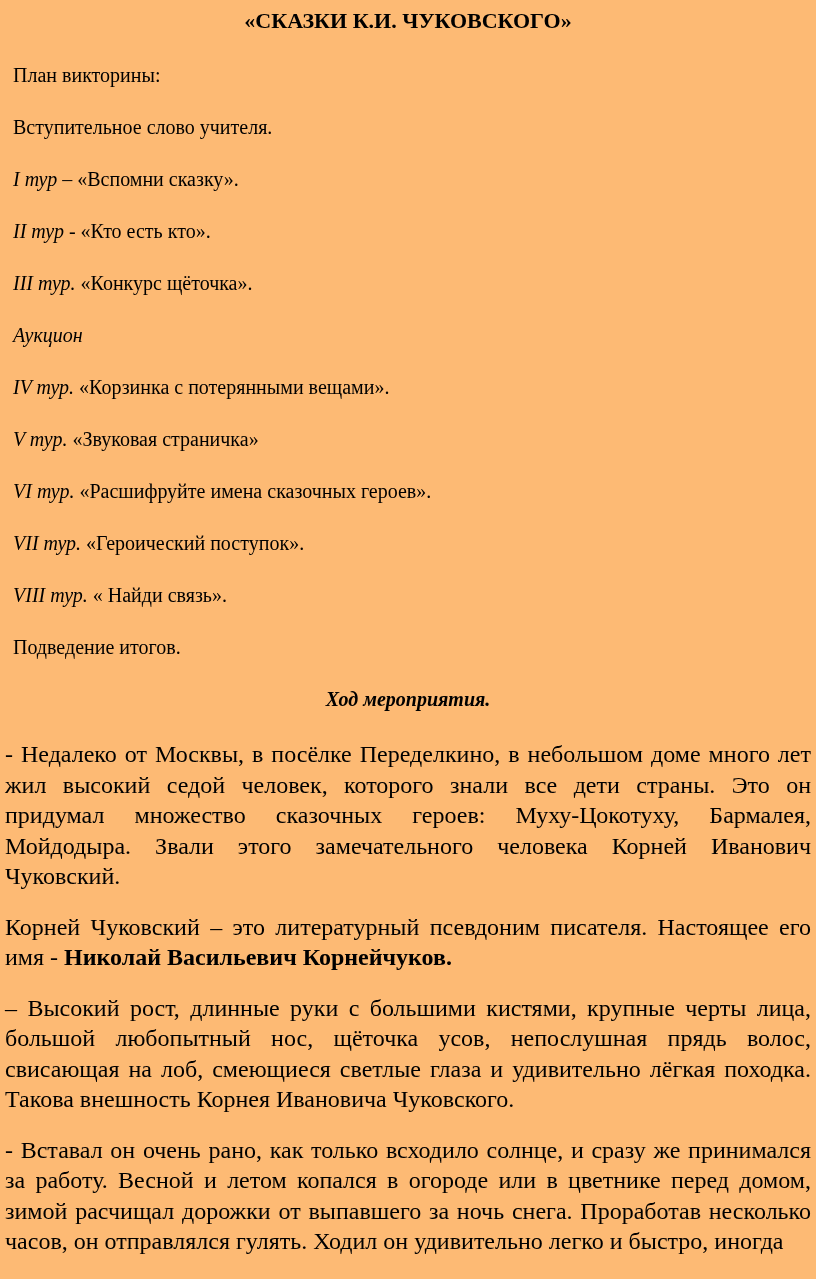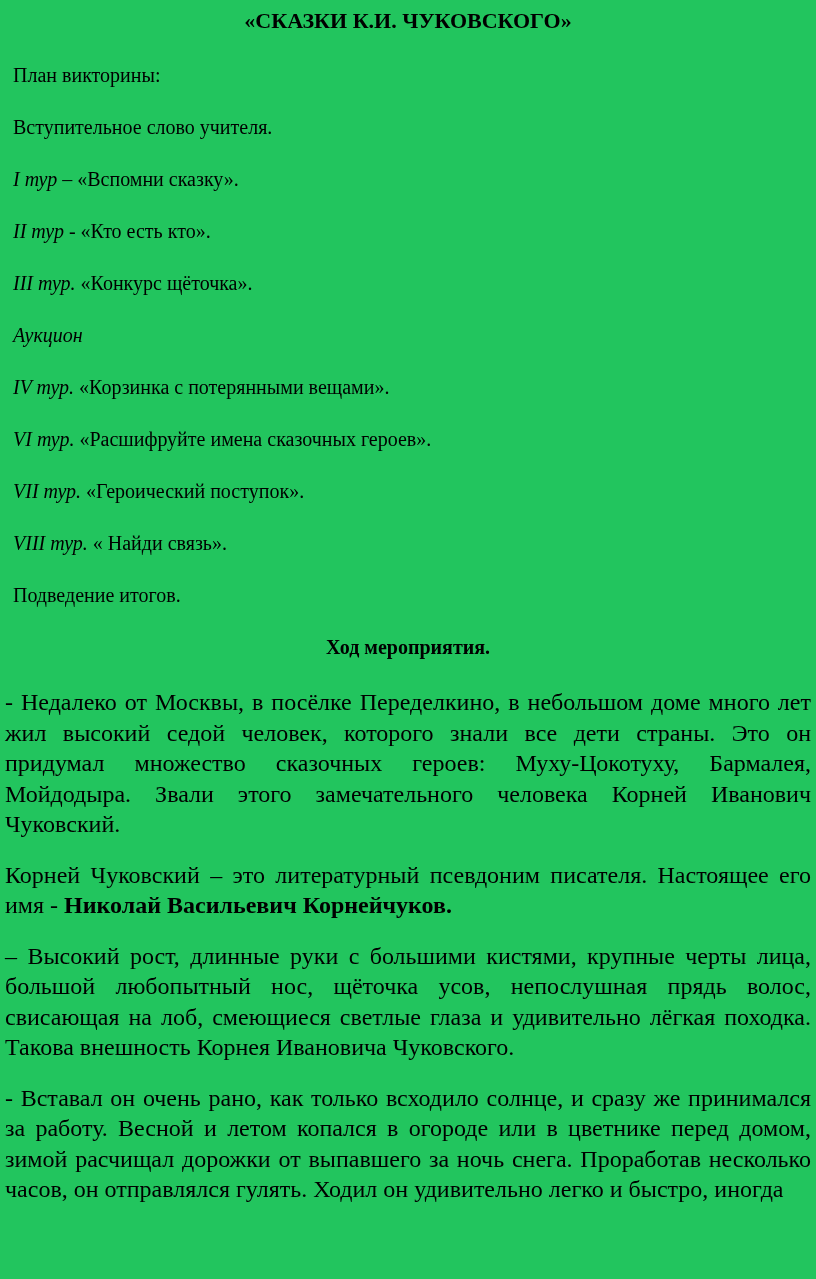--- a/index.html
+++ b/index.html
@@ -4,21 +4,21 @@
 <style>
   html, body {
     margin: 0;
     padding: 0;
     background: #ffffff;
   }
   .page {
     width: 816px;
     height: 1279px;
     box-sizing: border-box;
-    background: #22c55e;
+    background: #fdba74;
     color: #000000;
     padding: 6px 5px 0 5px;
     overflow: hidden;
     font-family: "Liberation Serif", serif;
   }
   .title {
     font-size: 22px;
     font-weight: bold;
     text-align: center;
     margin: 2px 0 30px 0;
@@ -29,20 +29,21 @@
     margin: 0 0 29px 8px;
   }
   .prefix-italic {
     font-style: italic;
   }
   .section-heading {
     font-size: 20px;
     font-weight: bold;
     text-align: center;
     margin: 0 0 28px 0;
+    font-style: italic;
   }
   .para {
     font-size: 24px;
     line-height: 30.5px;
     text-align: justify;
     margin: 0 0 20px 0;
   }
   .b {
     font-weight: bold;
   }
@@ -61,20 +62,21 @@
   <p class="line"><span class="prefix-italic">I тур</span><span> – «Вспомни сказку».</span></p>
 
   <p class="line"><span class="prefix-italic">II тур</span><span> - «Кто есть кто».</span></p>
 
   <p class="line"><span class="prefix-italic">III тур.</span><span> «Конкурс щёточка».</span></p>
 
   <p class="line"><span class="prefix-italic">Аукцион</span><span></span></p>
 
   <p class="line"><span class="prefix-italic">IV тур.</span><span> «Корзинка с потерянными вещами».</span></p>
 
+  <p class="line"><span class="prefix-italic">V тур.</span><span> «Звуковая  страничка»</span></p>
 
   <p class="line"><span class="prefix-italic">VI тур.</span><span> «Расшифруйте имена сказочных героев».</span></p>
 
   <p class="line"><span class="prefix-italic">VII тур.</span><span> «Героический поступок».</span></p>
 
   <p class="line"><span class="prefix-italic">VIII тур.</span><span> « Найди связь».</span></p>
 
   <p class="line">Подведение итогов.</p>
 
   <h2 class="section-heading">Ход мероприятия.</h2>

